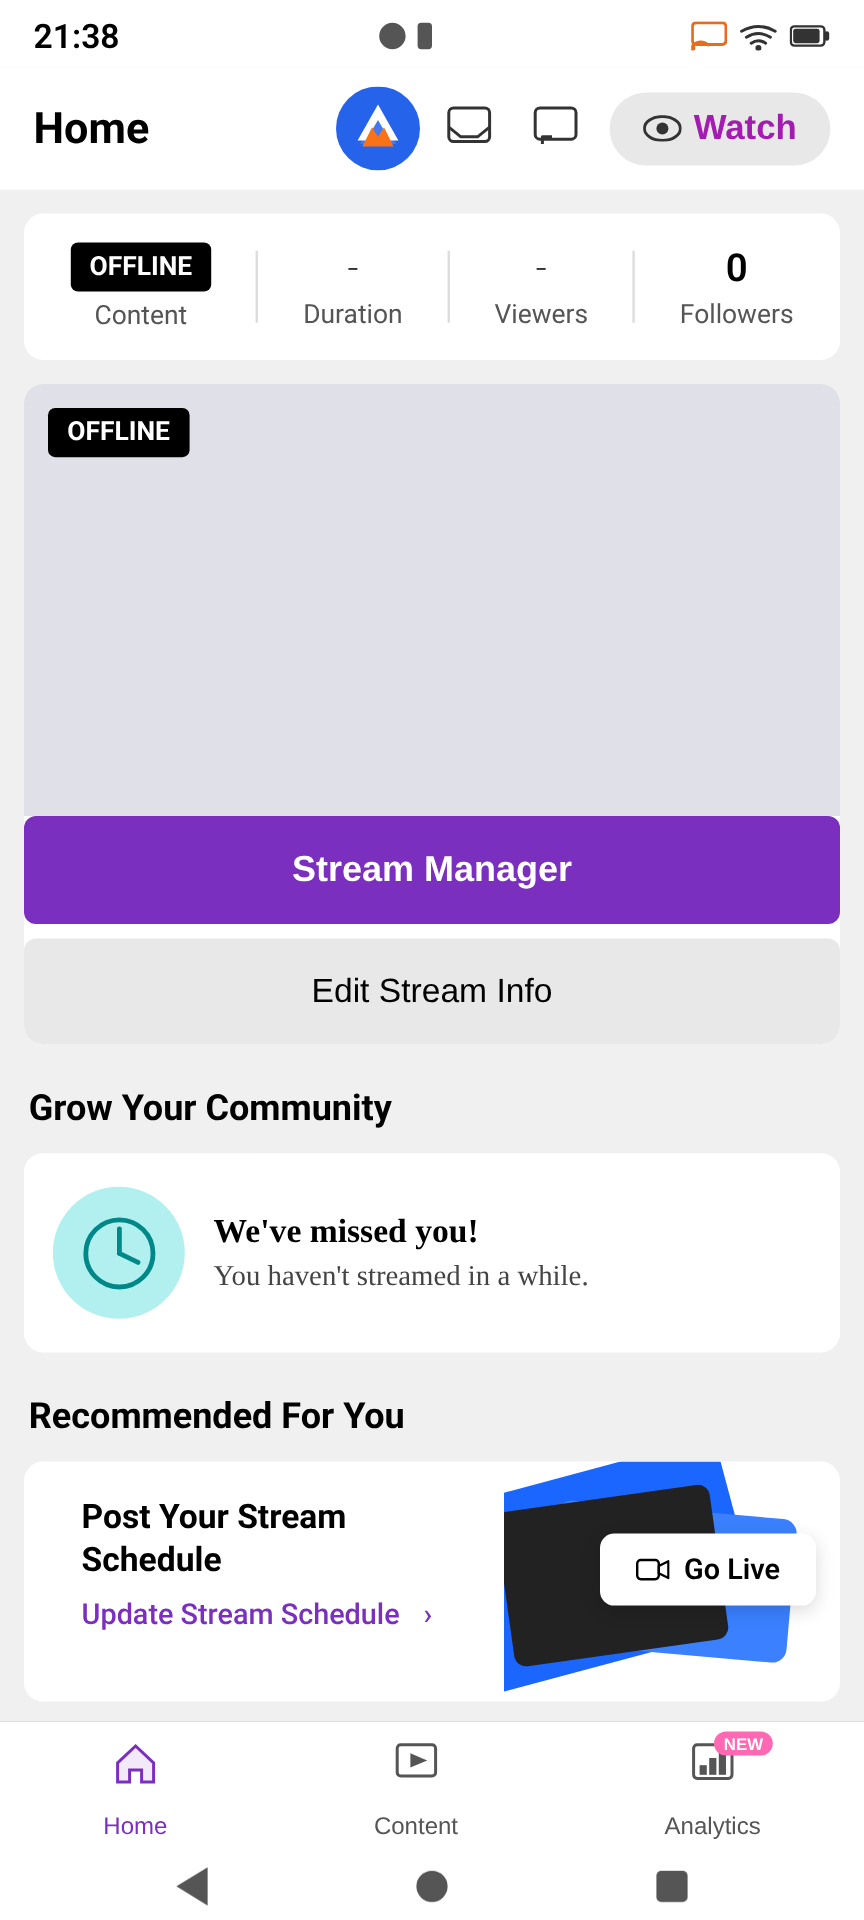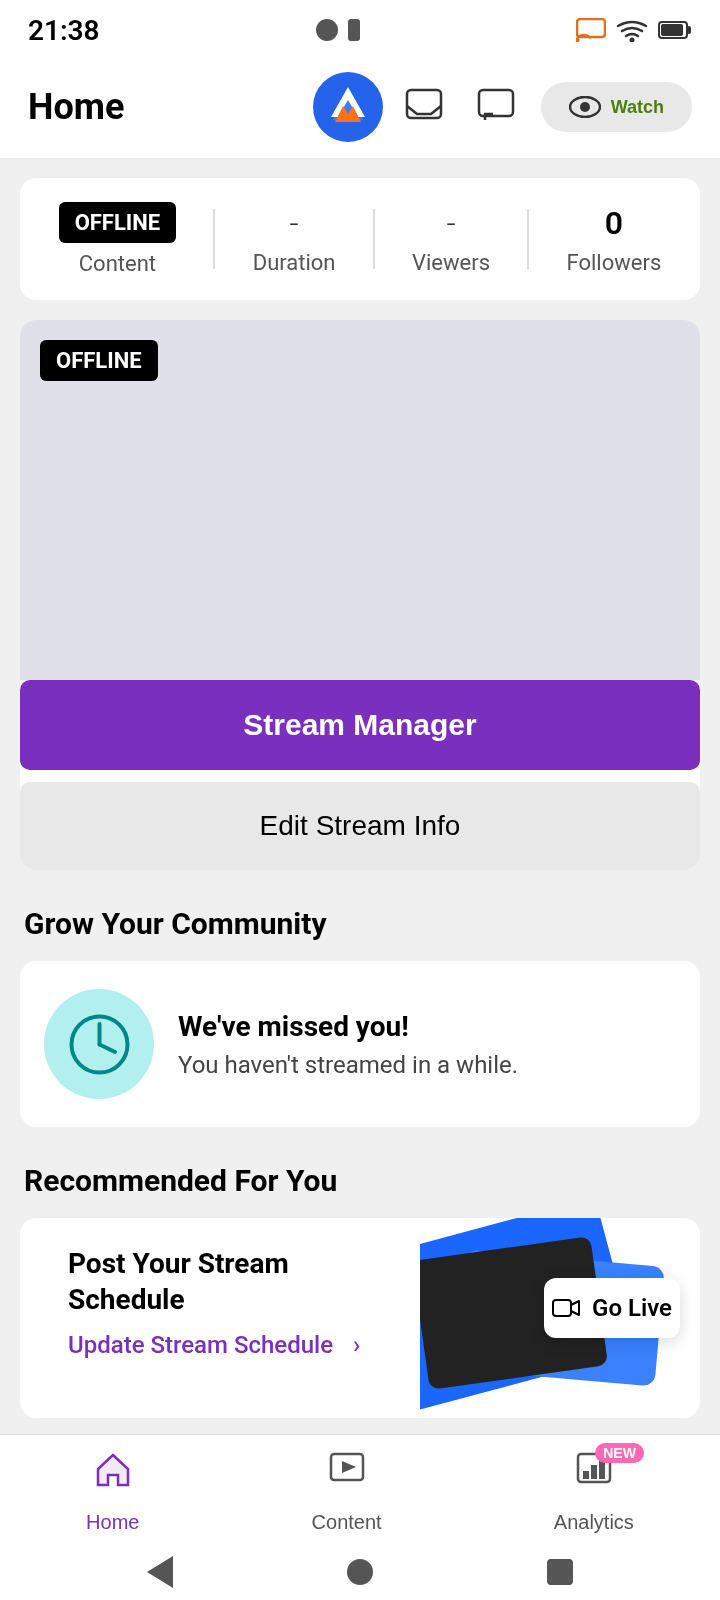--- a/index.html
+++ b/index.html
@@ -80,24 +80,24 @@
       padding: 8px;
     }
     .watch-btn {
       display: flex;
       align-items: center;
       gap: 10px;
       background: #e8e8e8;
       border: none;
       border-radius: 50px;
       padding: 14px 28px;
-      font-size: 18px;
+      font-size: 29px;
       font-weight: 600;
       cursor: pointer;
-      color: #4d7c0f;
+      color: #a21caf;
     }
 
     
     .content {
       padding: 20px 20px;
       display: flex;
       flex-direction: column;
       gap: 20px;
     }
 
@@ -204,20 +204,21 @@
     }
 
     
     .community-card {
       background: #fff;
       border-radius: 16px;
       padding: 28px 24px;
       display: flex;
       align-items: center;
       gap: 24px;
+      font-family: Liberation Serif, serif;
     }
     .clock-circle {
       width: 110px;
       height: 110px;
       min-width: 110px;
       background: #b2f0f0;
       border-radius: 50%;
       display: flex;
       align-items: center;
       justify-content: center;
@@ -261,21 +262,21 @@
       gap: 20px;
     }
 
     
     .go-live-card {
       position: absolute;
       right: 20px;
       top: 60px;
       background: #fff;
       border-radius: 12px;
-      padding: 16px 8px;
+      padding: 16px 30px;
       display: flex;
       align-items: center;
       gap: 12px;
       box-shadow: 0 4px 16px rgba(0,0,0,0.15);
       z-index: 10;
     }
     .go-live-card span {
       font-size: 24px;
       font-weight: 600;
     }

